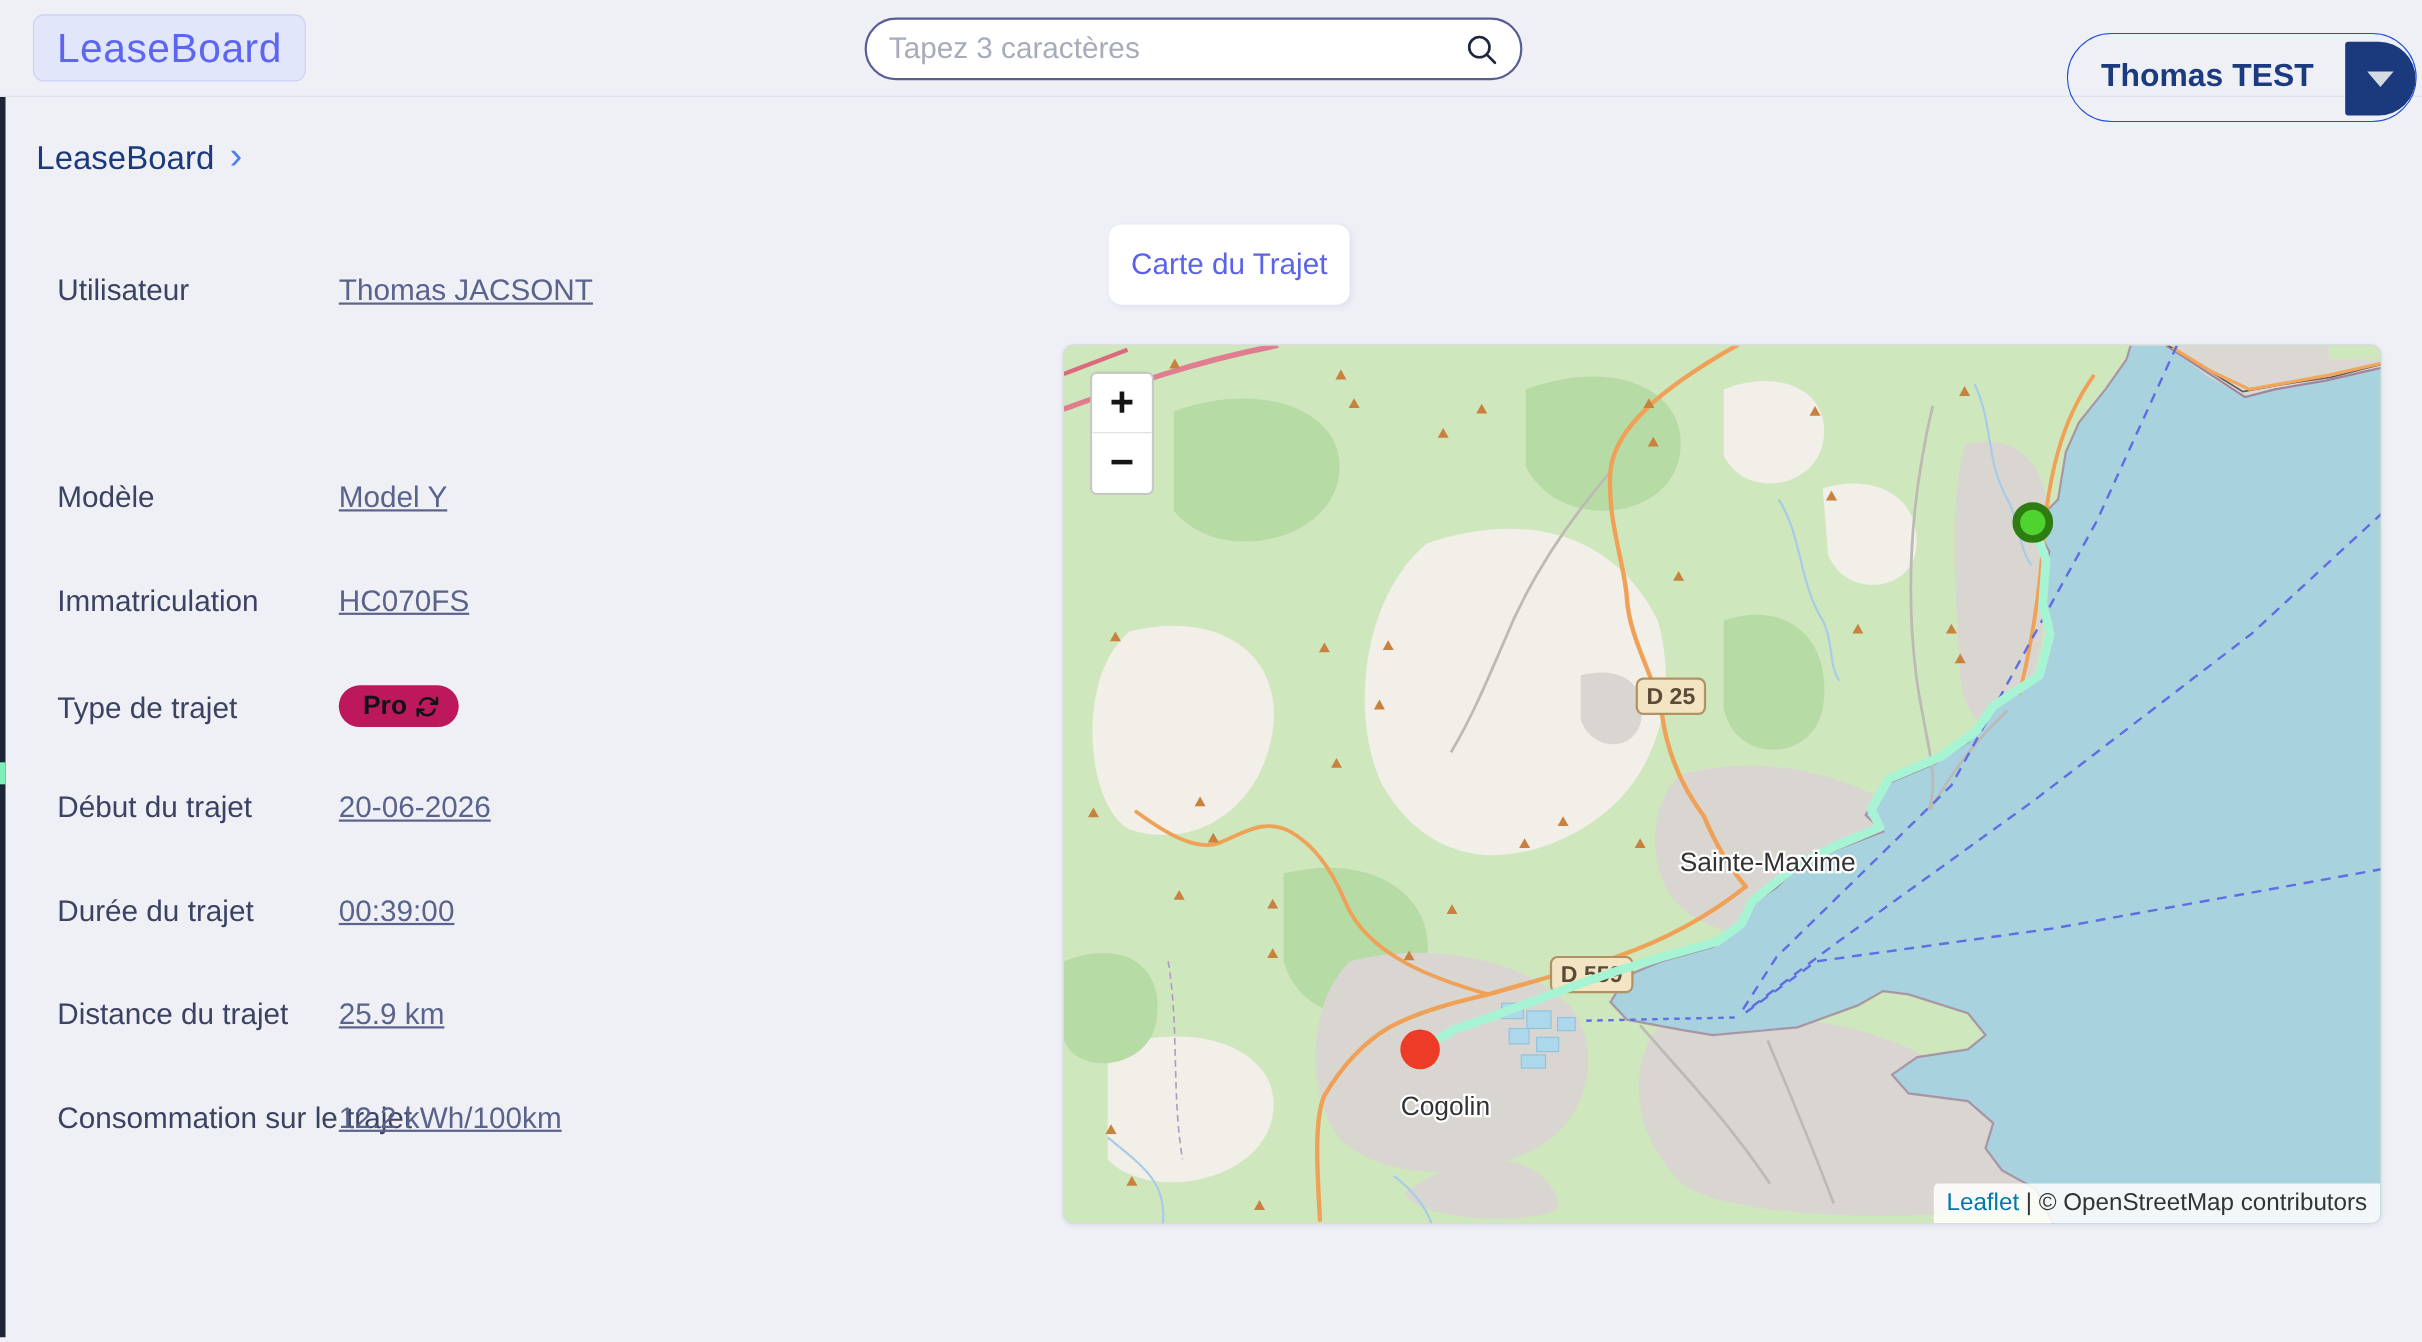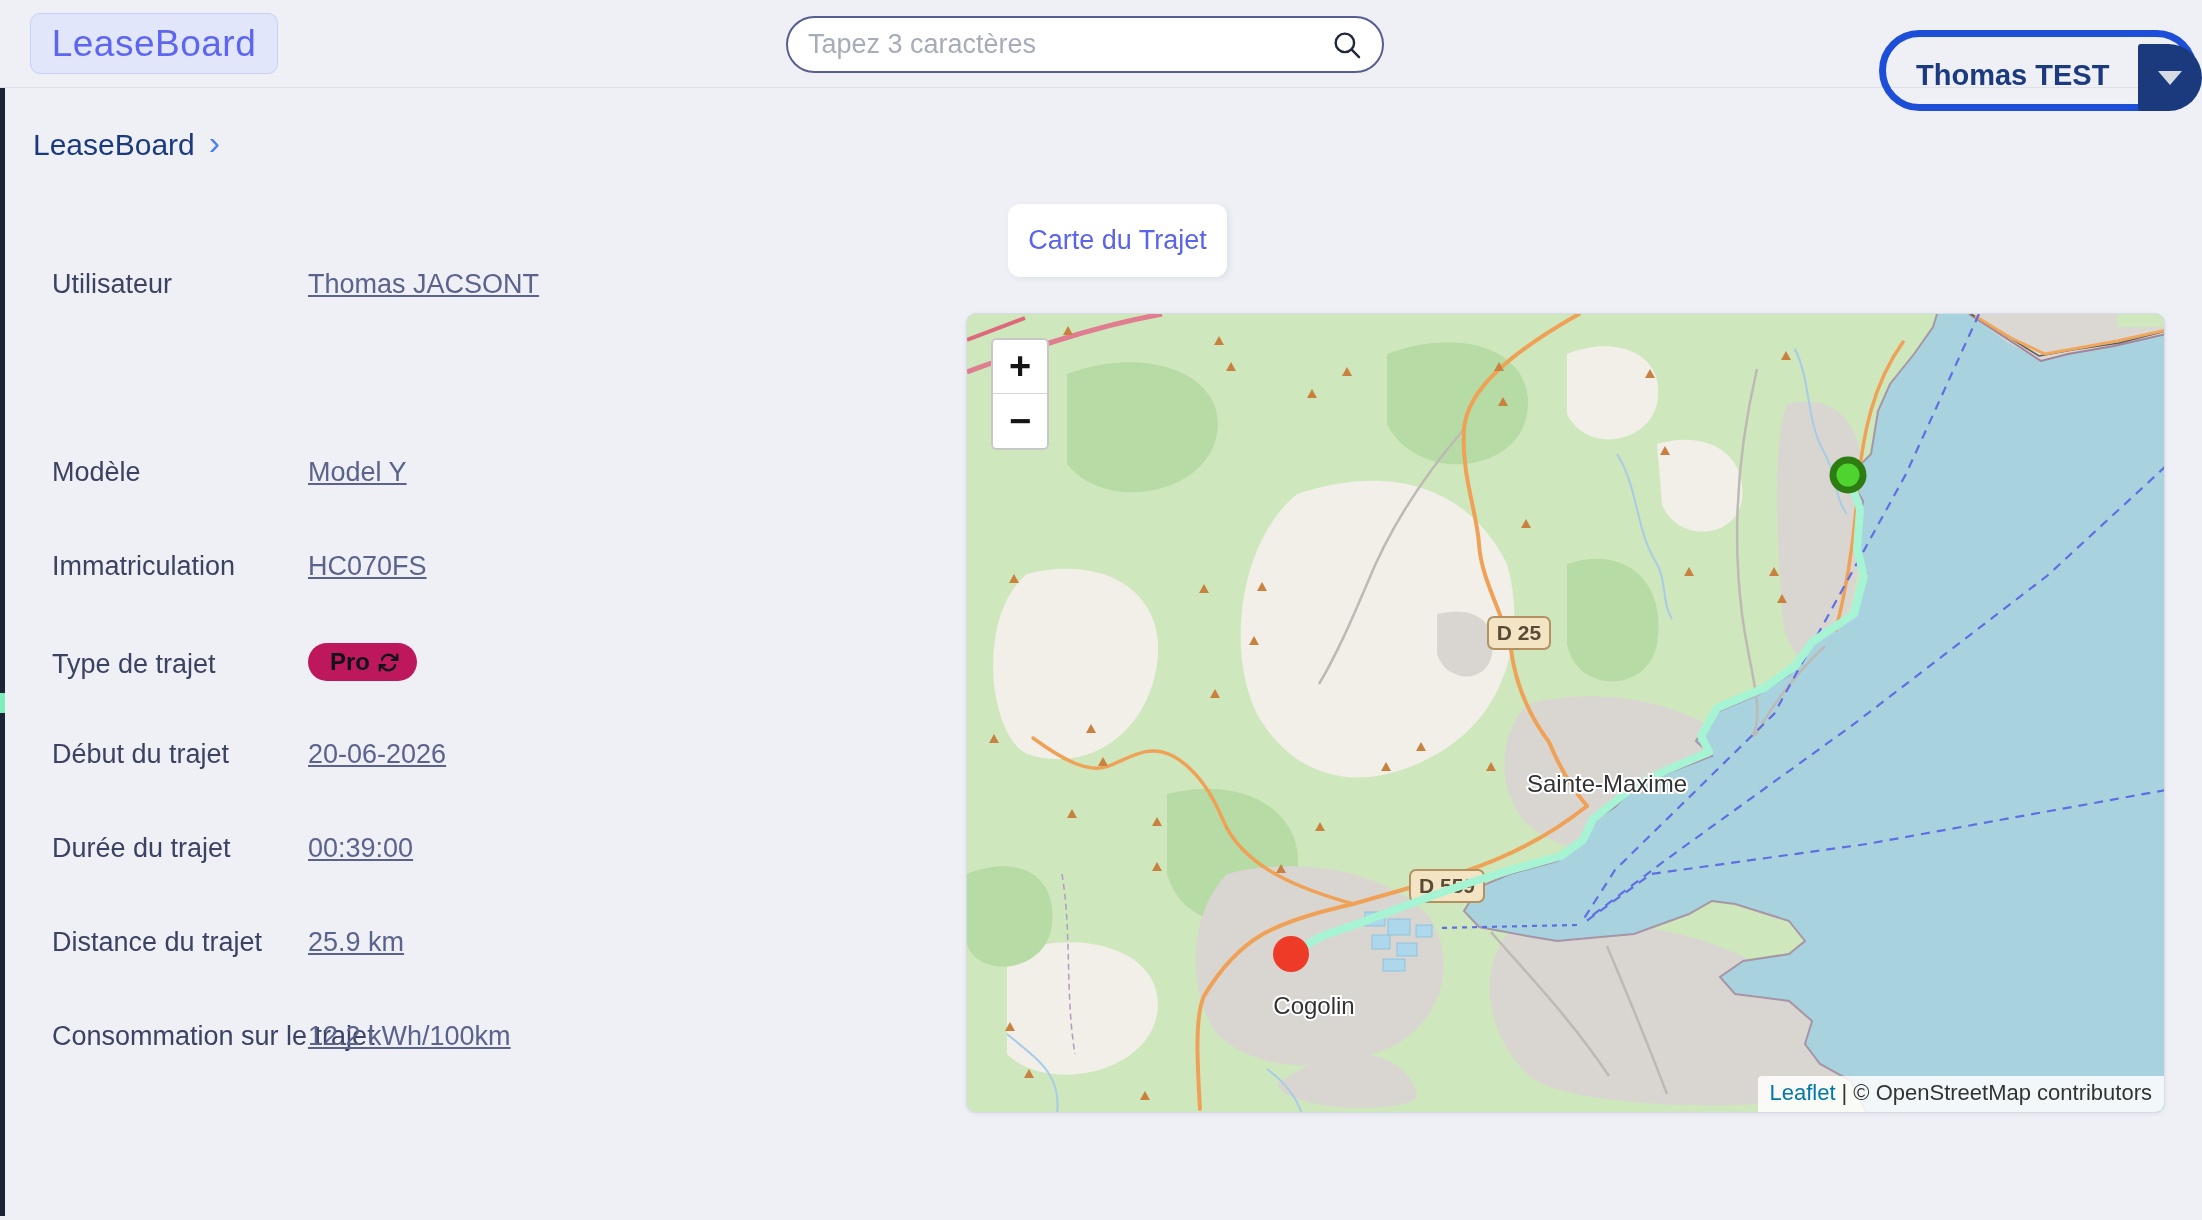--- a/index.html
+++ b/index.html
@@ -21,41 +21,41 @@
   .search-wrap { position:absolute; left:786px; top:16px; width:598px; height:57px;
                  background:#ffffff; border:2px solid #585d92; border-radius:29px;
                  display:flex; align-items:center; }
   .search-wrap input { flex:1; border:none; outline:none; background:transparent;
                  font-family:"Liberation Sans",sans-serif;
                  font-size:27px; color:#333; padding:0 10px 0 20px; }
   .search-wrap input::placeholder { color:#a7acb9; }
   .search-icon { width:34px; height:34px; margin-right:18px; flex:0 0 auto; }
 
   .user-pill { position:absolute; left:1879px; top:30px; width:318px; height:81px;
-               border:7px solid #1d4ed8; border-radius:41px; z-index:6; }
+               border:1px solid #1d4ed8; border-radius:41px; z-index:6; }
   .user-name { position:absolute; left:30px; top:0; height:77px; display:flex; align-items:center;
                font-size:29px; font-weight:bold; color:#1b3a80; }
   .user-menu-btn { position:absolute; left:252px; top:7px; width:64px; height:67px;
                background:#1b3a7e; border-radius:3px 34px 34px 3px;
                display:flex; align-items:center; justify-content:center; cursor:pointer; }
   .caret-down { width:0; height:0; border-left:12px solid transparent;
                border-right:12px solid transparent; border-top:14px solid #d6dae3; }
 
   
   .edge-bar { position:absolute; left:0; top:88px; width:5px; height:1132px; background:#1d2436; z-index:4; }
   .edge-accent { position:absolute; left:0; top:605px; width:5px; height:20px; background:#7eeeba; }
 
   
   .breadcrumb { position:absolute; left:33px; top:128px; display:flex; align-items:center; }
   .breadcrumb .crumb { font-size:30px; font-weight:500; color:#1a3a7d; }
   .breadcrumb .sep { font-size:34px; color:#4c7df2; margin-left:14px; line-height:30px;
                      transform:translateY(-3px); }
 
   
-  .row { position:absolute; left:52px; width:920px; height:42px;margin-top:20px; }
+  .row { position:absolute; left:52px; width:920px; height:42px; }
   .row .lbl { position:absolute; left:0; top:0; font-size:27px; color:#3c4262; white-space:nowrap; }
   .row .val { position:absolute; left:256px; top:0; font-size:27px; color:#5b628b; white-space:nowrap;text-decoration:underline; }
   .badge { position:absolute; left:256px; top:-6px; display:inline-flex; align-items:center;
            gap:8px; padding:5px 18px 5px 22px; background:#be185d; border-radius:19px; }
   .badge span { font-size:24px; font-weight:bold; color:#101418; }
   .badge svg { width:21px; height:21px; }
 
   
   .tab { position:absolute; left:1008px; top:204px; width:219px; height:73px;
          background:#ffffff; border-radius:12px; box-shadow:2px 2px 6px rgba(40,50,90,0.08);

